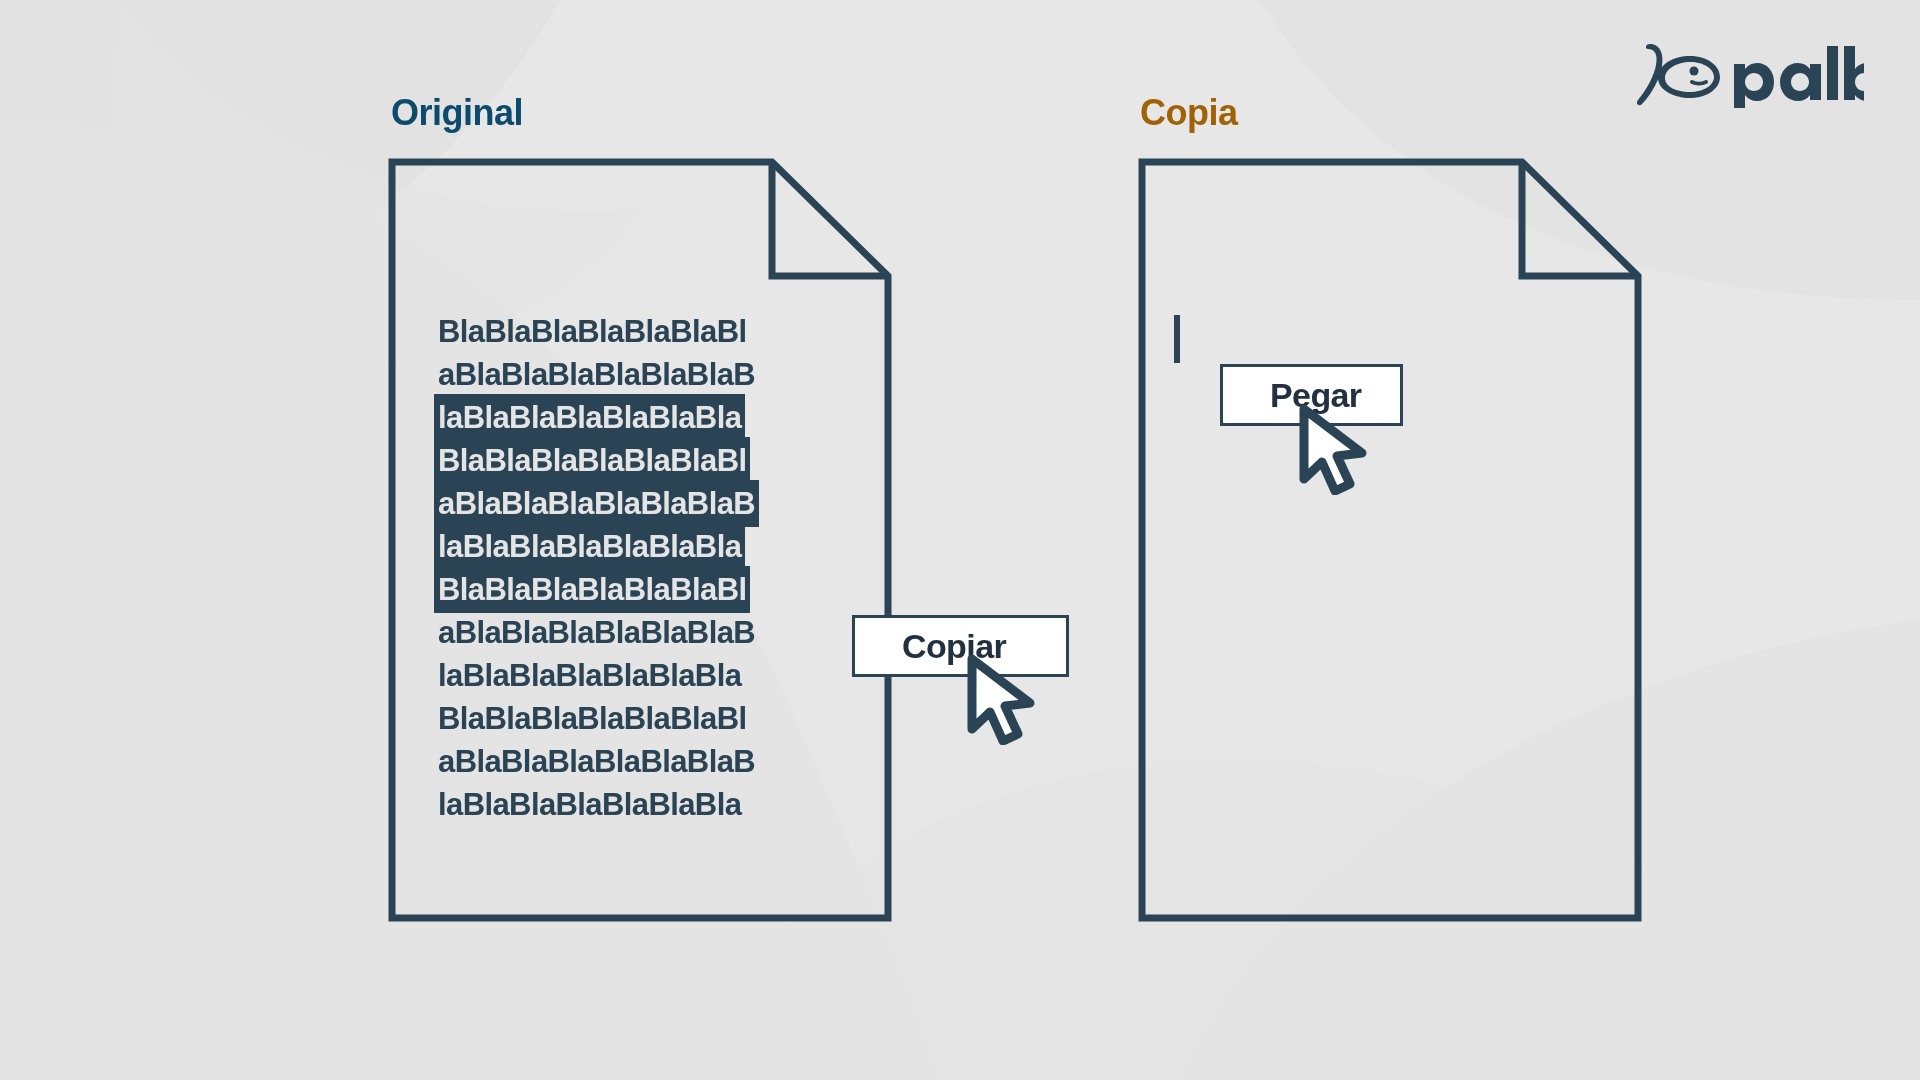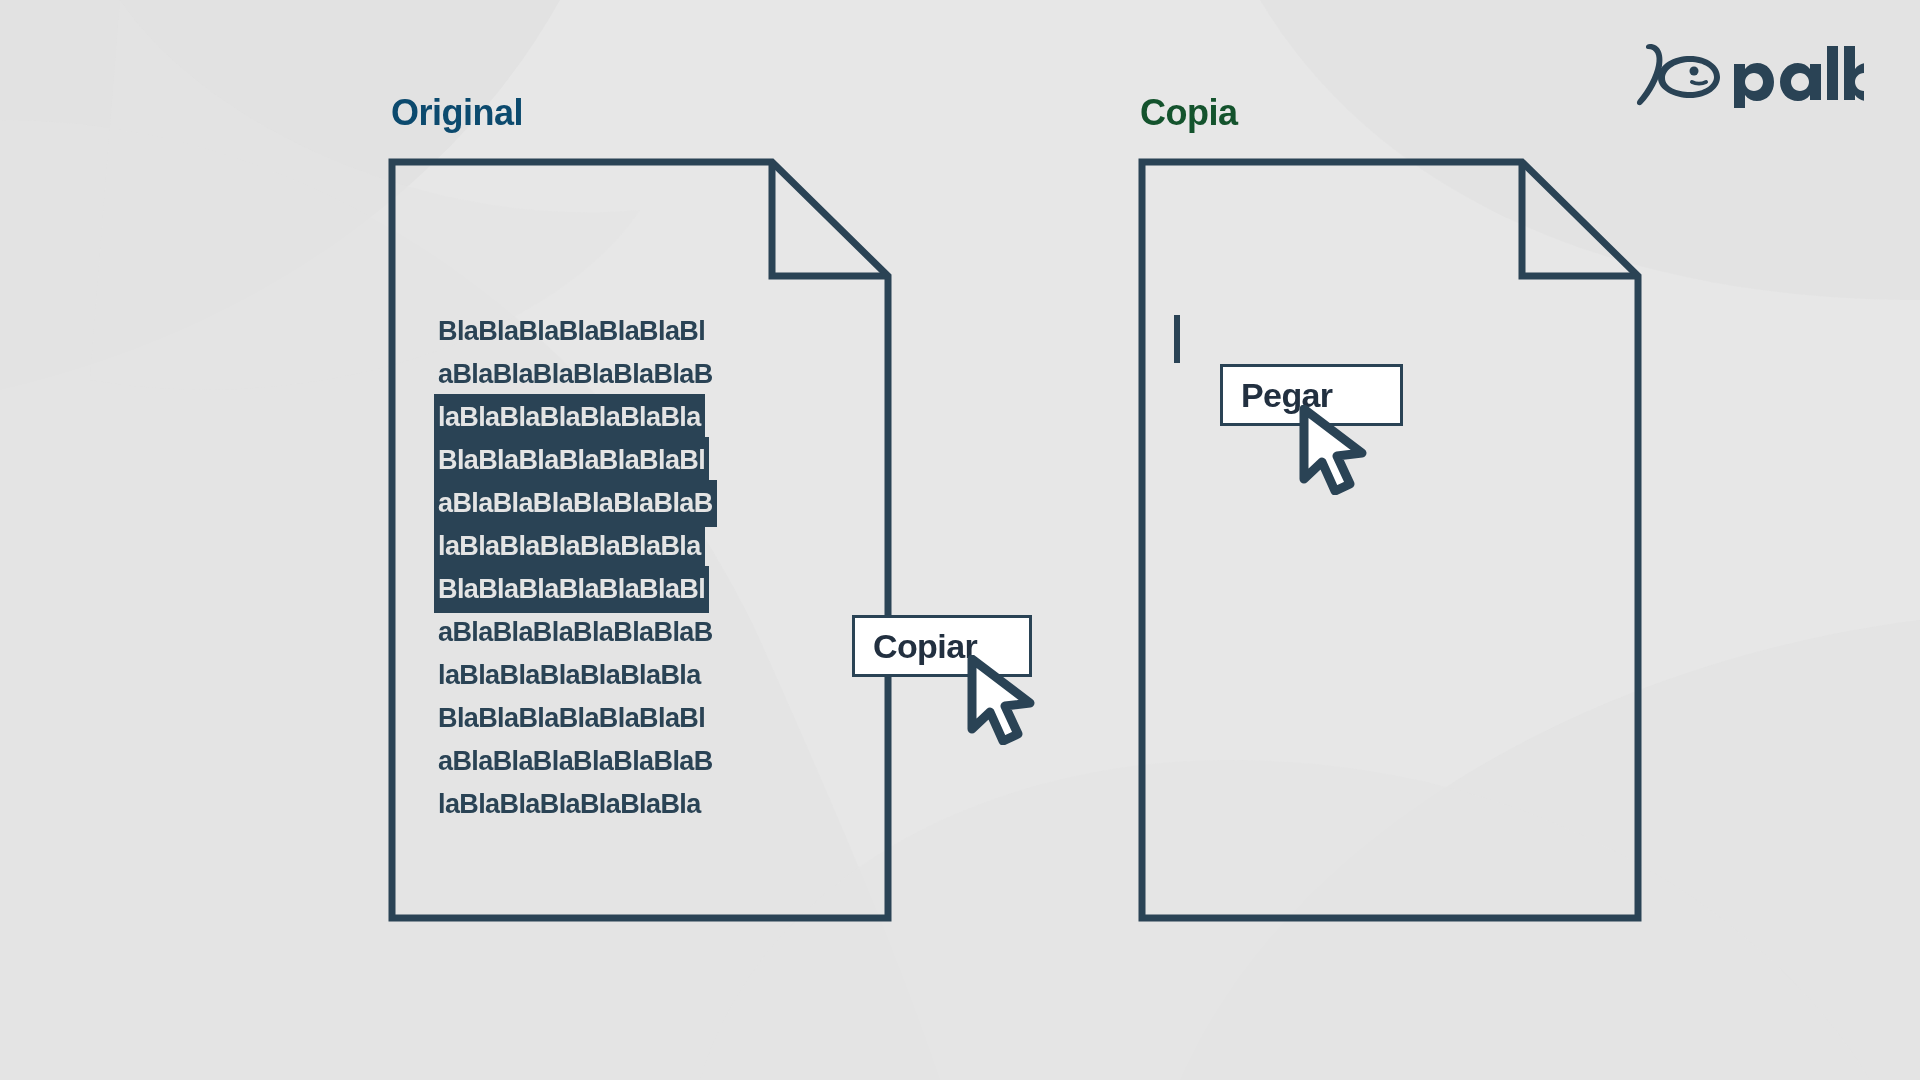--- a/index.html
+++ b/index.html
@@ -34,39 +34,39 @@
     white-space: nowrap;
   }
   #heading-original {
     left: 391px;
     top: 92px;
     color: #0c4a6e;
   }
   #heading-copia {
     left: 1140px;
     top: 92px;
-    color: #14532d;
+    color: #a16207;
   }
 
   
   .doc {
     position: absolute;
   }
   .doc svg { display: block; overflow: visible; }
 
   #doc-original { left: 388px; top: 158px; width: 504px; height: 764px; }
   #doc-copia    { left: 1138px; top: 158px; width: 504px; height: 764px; }
 
   
   #doc-text {
     position: absolute;
     left: 436px;
     top: 310px;
     width: 420px;
-    font-size: 27px;
+    font-size: 31px;
     font-weight: bold;
     line-height: 43px;
     letter-spacing: -0.6px;
     color: #2a4355;
     white-space: nowrap;
   }
   .text-line {
     display: block;
     height: 43px;
     line-height: 43px;
@@ -101,25 +101,26 @@
     justify-content: flex-start;
     box-sizing: border-box;
   }
   .callout .label {
     font-size: 34px;
     font-weight: bold;
     color: #223040;
     letter-spacing: -0.6px;
     padding: 0 18px;
     white-space: nowrap;
+    margin-left: 29px;
   }
   #callout-copiar {
     left: 852px;
     top: 615px;
-    width: 180px;
+    width: 217px;
     height: 62px;
   }
   #callout-pegar {
     left: 1220px;
     top: 364px;
     width: 183px;
     height: 62px;
   }
 
   

